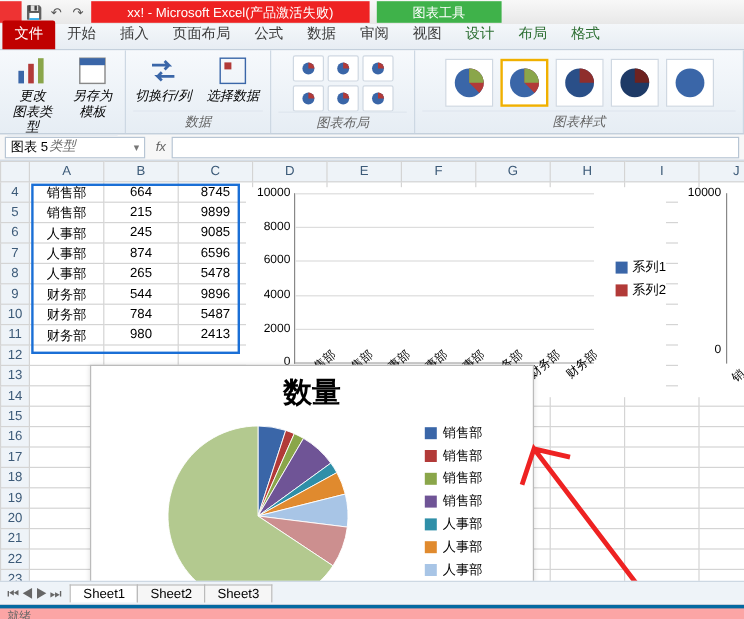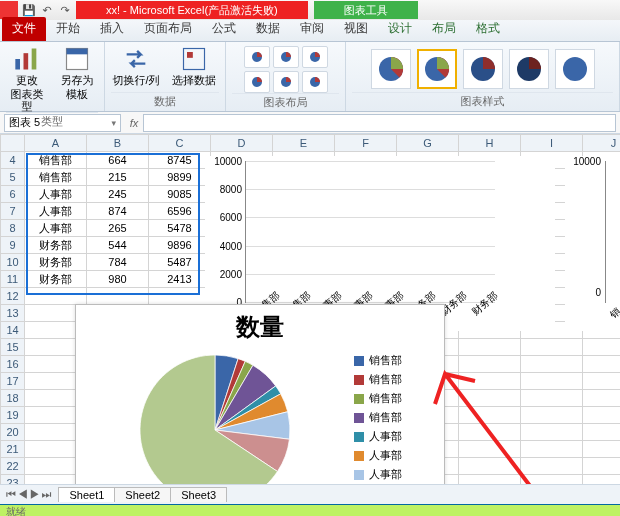--- a/index.html
+++ b/index.html
@@ -14,21 +14,21 @@
   .title-green { background:#3fb24a; color:#fff; padding:0 30px; margin-left:6px; }
 
   
   .tabs { height: 22px; display: flex; align-items: flex-end; background: linear-gradient(#f4f7fa,#e7edf3); border-bottom:1px solid #b7c5d4; }
   .tab { padding: 3px 10px 4px; font-size: 12px; color:#3a3a3a; cursor:default; }
   .tab.file { background:#c00000; color:#fff; border-radius:2px 2px 0 0; margin-left:2px; }
   .tab.context { color:#2d6f33; }
 
   
   .ribbon { height: 70px; background: linear-gradient(#f6f9fc,#e6edf4); border-bottom:1px solid #b7c5d4; display:flex; position:relative; }
-  .group { border-right:1px solid #cdd8e3; padding:4px 6px 0; display:flex; flex-direction:column; align-items:center; position:relative; }
+  .group { border-right:1px solid #cdd8e3; padding:4px 6px 0; display:flex; flex-direction:column; align-items:center; position:relative;font-style:italic; }
   .group-body { display:flex; gap:8px; align-items:flex-start; flex:1; }
   .group-label { font-size:11px; color:#666; text-align:center; padding:1px 0 2px; width:100%; border-top:1px solid #dfe6ee; }
   .big-btn { display:flex; flex-direction:column; align-items:center; gap:2px; width:42px; font-size:11px; text-align:center; line-height:1.1; }
   .big-btn .ic { width:28px; height:26px; display:flex; align-items:center; justify-content:center; }
   .mini-btns { display:grid; grid-template-columns:repeat(3,26px); grid-auto-rows:22px; gap:3px; }
   .mini-btns div { background:#fff; border:1px solid #cfd8e2; border-radius:2px; display:flex; align-items:center; justify-content:center; }
   .mini-btns svg { width:18px; height:14px; }
 
   
   .styles { display:flex; gap:6px; align-items:center; }
@@ -81,21 +81,21 @@
 
   
   .arrow { position:absolute; pointer-events:none; }
 
   
   .sheet-tabs { position:absolute; left:0; right:0; bottom:12px; height:20px; background:#eef3f8; border-top:1px solid #cdd8e3; display:flex; align-items:center; font-size:11px; }
   .sheet-tabs .nav { padding:0 6px; color:#666; letter-spacing:2px; }
   .sheet-tab { border:1px solid #bbb; border-bottom:none; padding:1px 10px; background:#f6f6f6; margin-left:-1px; }
   .sheet-tab.active { background:#fff; }
 
-  .status-bar { position:absolute; left:0; right:0; bottom:0; height:12px; background:#bef264; border-top:1px solid #0369a1; font-size:10px; color:#666; padding-left:6px; }
+  .status-bar { position:absolute; left:0; right:0; bottom:0; height:12px; background:#fca5a5; border-top:3px solid #0369a1; font-size:10px; color:#666; padding-left:6px; }
 </style>
 </head>
 <body>
 
 <div class="title-bar">
   <span class="title-seg" style="width:18px;background:#e33;">&nbsp;</span>
   <div class="qat">
     <span>💾</span>
     <span>↶</span>
     <span>↷</span>
@@ -644,20 +644,30 @@
           <div class="bar s1" style="height:7.84%"></div>
           <div class="bar s2" style="height:54.87%"></div>
           <div class="bar-xtick">财务部</div>
         </div>
         <div class="bar-group" style="left:89.5%">
           <div class="bar s1" style="height:9.8%"></div>
           <div class="bar s2" style="height:32.56%"></div>
           <div class="bar-xtick">财务部</div>
         </div>
       </div>
+    <div class="bar-legend">
+      <div>
+          <span class="sw" style="background:#3a66a8"></span>
+          <span>系列1</span>
+        </div>
+      <div>
+          <span class="sw" style="background:#b23a38"></span>
+          <span>系列2</span>
+        </div>
+    </div>
   </div>
 
   <div class="right-chart">
     <div class="yt" style="top:5px">10000</div>
     <div class="yt" style="bottom:28px">0</div>
     <div class="axis"></div>
     <div style="position:absolute;bottom:6px;left:42px;font-size:10px;transform:rotate(-40deg);transform-origin:top left">销</div>
   </div>
 
   <div class="pie-card">

